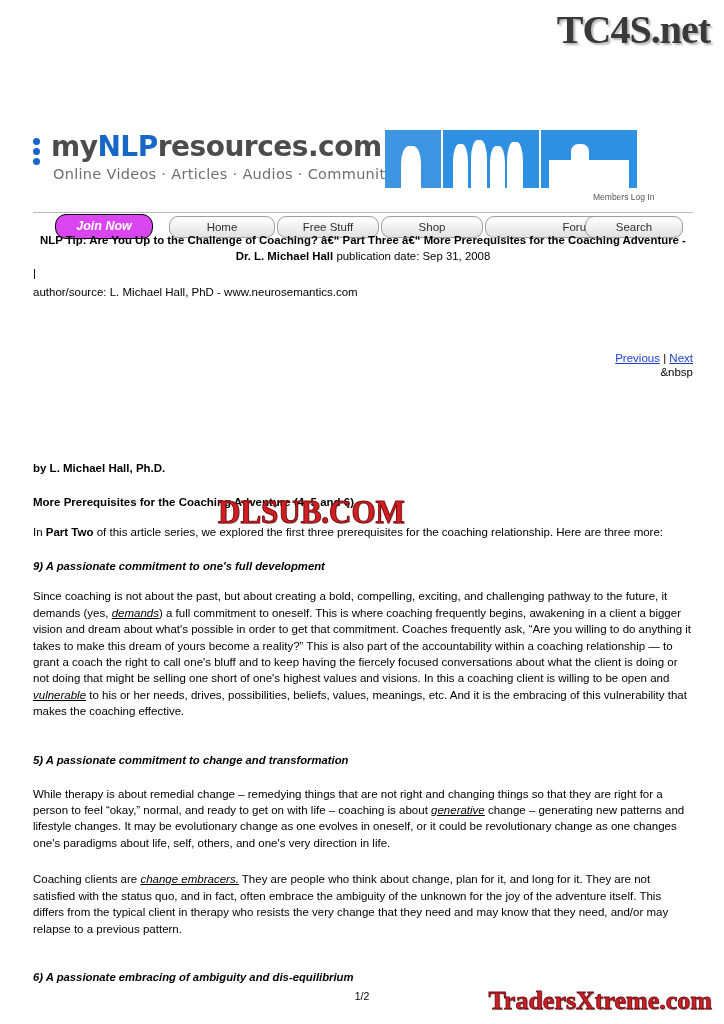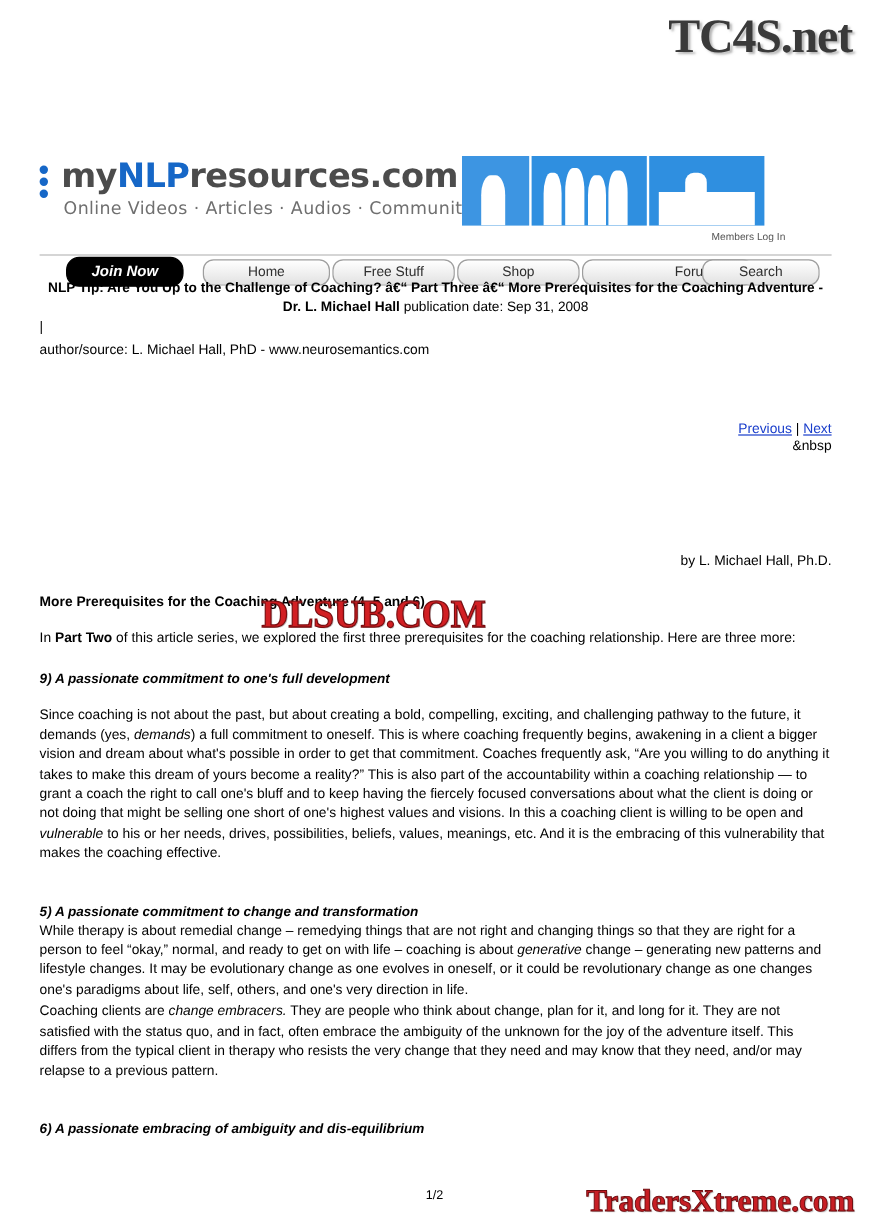--- a/index.html
+++ b/index.html
@@ -136,21 +136,21 @@
     font-family: "Liberation Sans", sans-serif;
   }
   .nav-join {
     position: absolute;
     top: 1px;
     left: 22px;
     width: 96px;
     height: 23px;
     line-height: 23px;
     text-align: center;
-    background: #000000;
+    background: #d946ef;
     color: #ffffff;
     font-size: 12.5px;
     font-weight: bold;
     font-style: italic;
     border-radius: 11px;
     border: 1px solid #000;
   }
 
   
   .content {
@@ -194,46 +194,46 @@
     text-decoration: underline;
   }
   .pager .nbsp-line {
     display: block;
     margin-top: 2px;
     color: #000;
   }
 
   .byline {
     margin-top: 162px;
-    text-align: right;
-    font-size: 11.5px;
-    font-weight: normal;
+    text-align: left;
+    font-size: 11.5px;
+    font-weight: bold;
   }
   .section-head {
     margin-top: 22px;
     font-size: 11.5px;
     font-weight: bold;
   }
   .para {
     margin-top: 16px;
     font-size: 11.5px;
     line-height: 16.4px;
     text-align: left;
   }
-  .para.tight { margin-top: 2px; }
+  .para.tight { margin-top: 20px; }
   .subhead {
     margin-top: 20px;
     font-size: 11.3px;
     font-weight: bold;
     font-style: italic;
   }
   .subhead.sub5 { margin-top: 34px; }
   .subhead.sub6 { margin-top: 34px; }
   b, strong { font-weight: bold; }
-  i, em { font-style: italic; }
+  i, em { font-style: italic; text-decoration: underline; }
 
   
   .dlsub {
     position: absolute;
     left: 218px;
     top: 494px;
     font-family: "Liberation Serif", serif;
     font-size: 31px;
     font-weight: bold;
     color: #d21f23;

